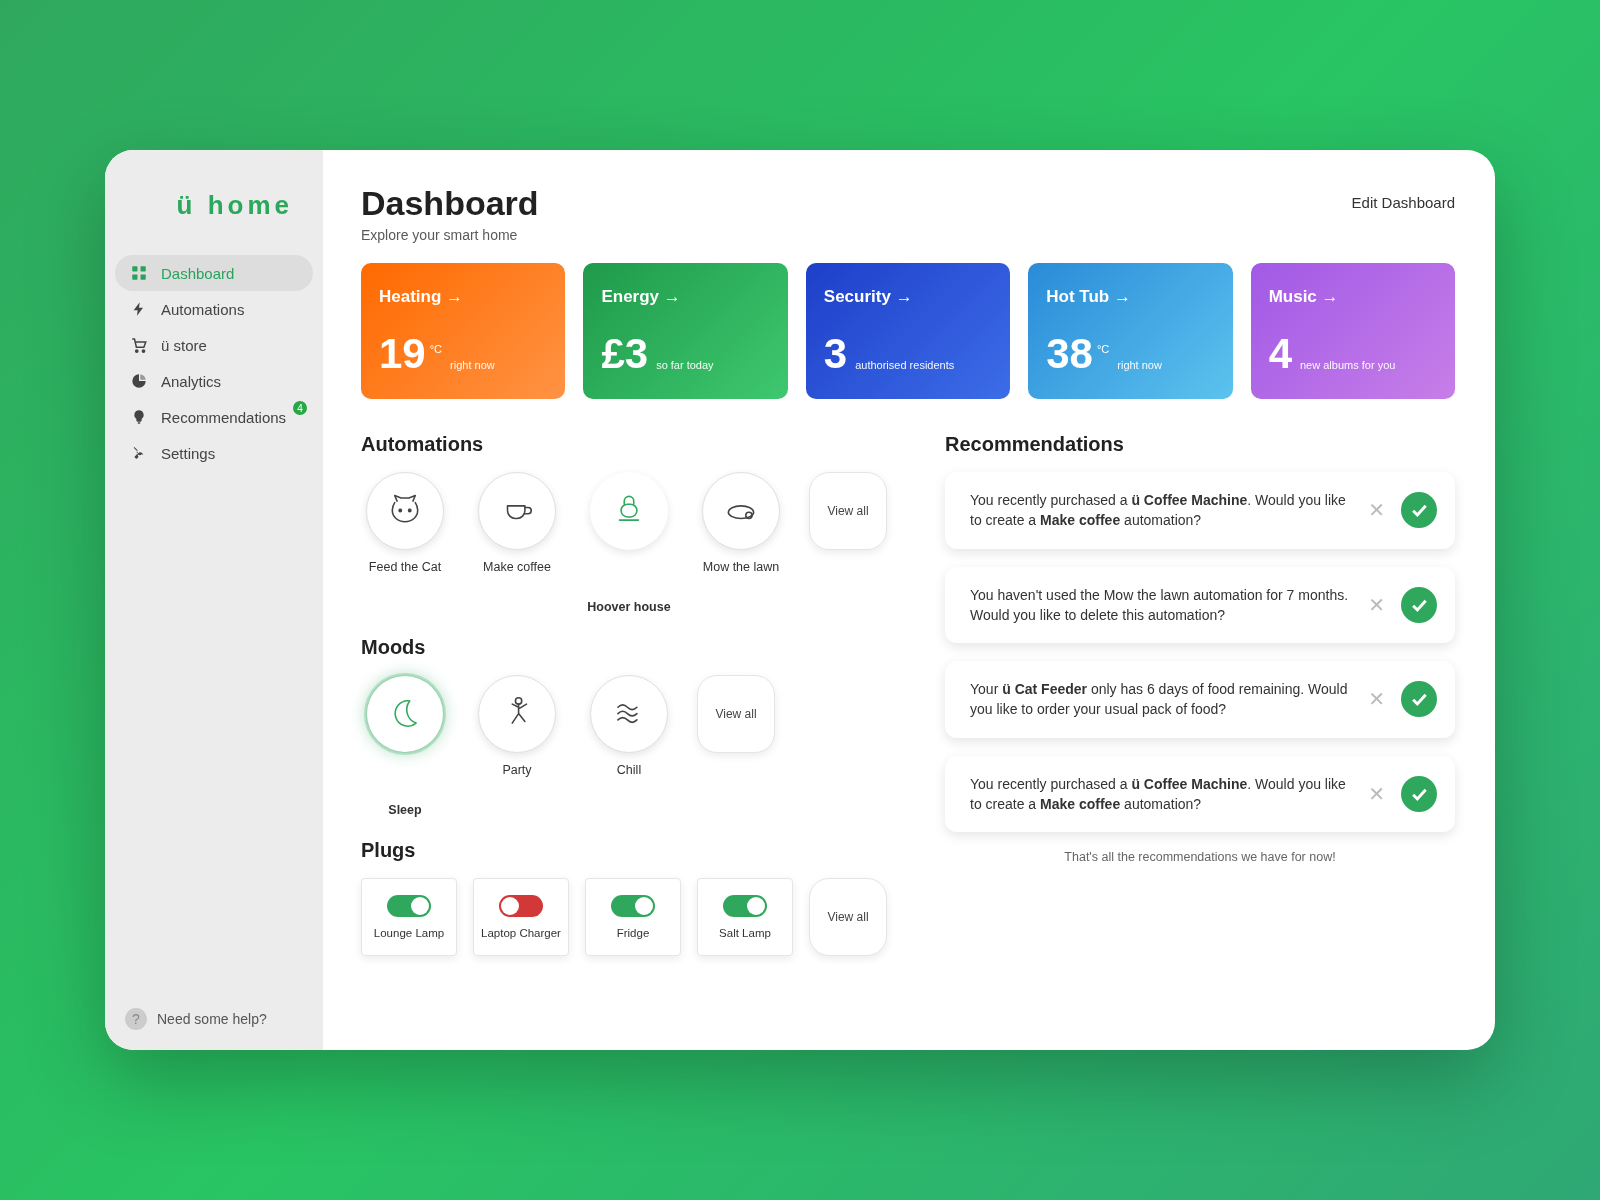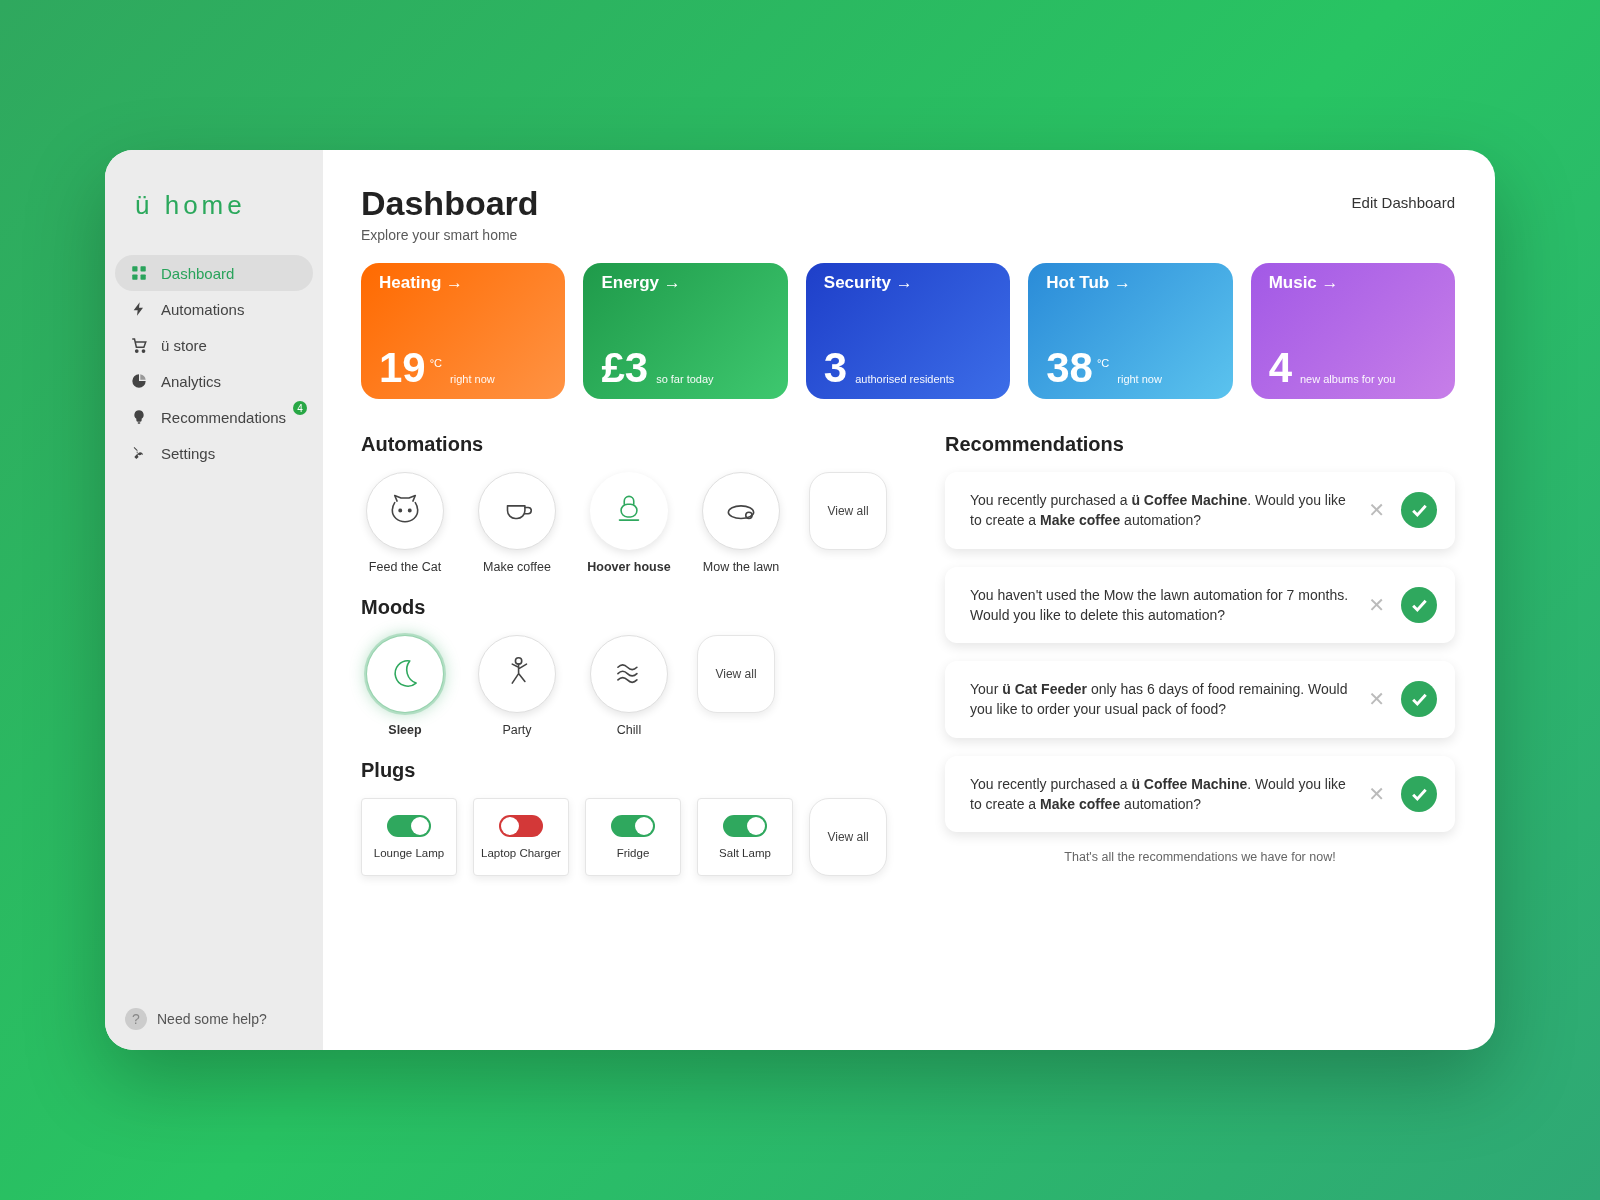--- a/index.html
+++ b/index.html
@@ -15,21 +15,21 @@
     border-radius: 28px; overflow: hidden; display: flex;
     box-shadow: 0 30px 80px rgba(0,0,0,0.25);
   }
   
   .sidebar {
     width: 218px; background: #ececec; display: flex; flex-direction: column;
     padding: 30px 0 0 0;
   }
   .logo {
     font-size: 26px; color: #2ba85c; letter-spacing: 4px;
-    padding: 10px 30px 30px 30px; font-weight: 400;
+    padding: 10px 30px 30px 30px; font-weight: 700; text-align: right;
   }
   .nav { list-style: none; padding: 4px 10px; }
   .nav li {
     display: flex; align-items: center; gap: 12px;
     padding: 8px 14px; font-size: 15px; color: #444;
     border-radius: 18px; cursor: pointer; position: relative;
   }
   .nav li.active { background: #ddd; color: #29a35b; font-weight: 500; }
   .nav li .icon { width: 20px; height: 20px; flex: none; display:flex; align-items:center; justify-content:center; font-size:16px;}
   .badge {
@@ -48,21 +48,21 @@
   }
   
   .main { flex: 1; padding: 34px 40px 30px 38px; overflow: hidden;}
   .header { display: flex; align-items: flex-start; justify-content: space-between; margin-bottom: 20px;}
   .header h1 { font-size: 34px; font-weight: 700; color: #222; }
   .header p { font-size: 14px; color: #5a5a5a; margin-top: 4px; }
   .edit { font-size: 15px; color: #333; cursor: pointer; margin-top: 10px;}
   
   .cards { display: flex; gap: 18px; margin-bottom: 28px;}
   .card {
-    flex: 1; height: 136px; border-radius: 18px; padding: 10px 18px;
+    flex: 1; height: 136px; border-radius: 10px; padding: 24px 18px;
     color: #fff; display: flex; flex-direction: column; justify-content: space-between;
     cursor: pointer;
   }
   .card .title { font-size: 17px; font-weight: 600; }
   .card .title::after { content: " →"; font-weight: 400; }
   .card .val-row { display: flex; align-items: flex-end; gap: 6px;}
   .card .value { font-size: 42px; font-weight: 700; line-height: 1; }
   .card .unit { font-size: 11px; vertical-align: super; margin-bottom: 20px; margin-left:-2px;}
   .card .sub { font-size: 11px; opacity: 0.95; margin-bottom: 4px; margin-left:2px;}
   .c-heating { background: linear-gradient(135deg,#ff6a00,#ff9344);}
@@ -92,21 +92,21 @@
   .circle.progress{ border:none; background:#fff; }
   .circle.progress::after{
     content:""; position:absolute; inset:3px; background:#fff; border-radius:50%;
   }
   .circle.progress > *{ position:relative; z-index:1;}
   .circle.glow-green{
     box-shadow: 0 0 0 2px rgba(47,168,94,0.25), 0 0 16px rgba(47,168,94,0.4);
     border-color: rgba(47,168,94,0.5);
   }
   .circ-label{ font-size:12.5px; color:#333; text-align:center;}
-  .circ-label.bold{ font-weight:700;}
+  .circ-label.bold{ font-weight:700;margin-top:40px;}
   .view-all{
     width:78px; height:78px; border-radius:20px; border:1px solid #e5e5e5;
     background:#fff; box-shadow:0 3px 8px rgba(0,0,0,0.08);
     display:flex; align-items:center; justify-content:center;
     font-size:12px; color:#444; cursor:pointer;
   }
   
   .plug-row{ display:flex; gap:16px;}
   .plug{
     width:96px; height:78px; border-radius:4px; border:1px solid #e5e5e5;

